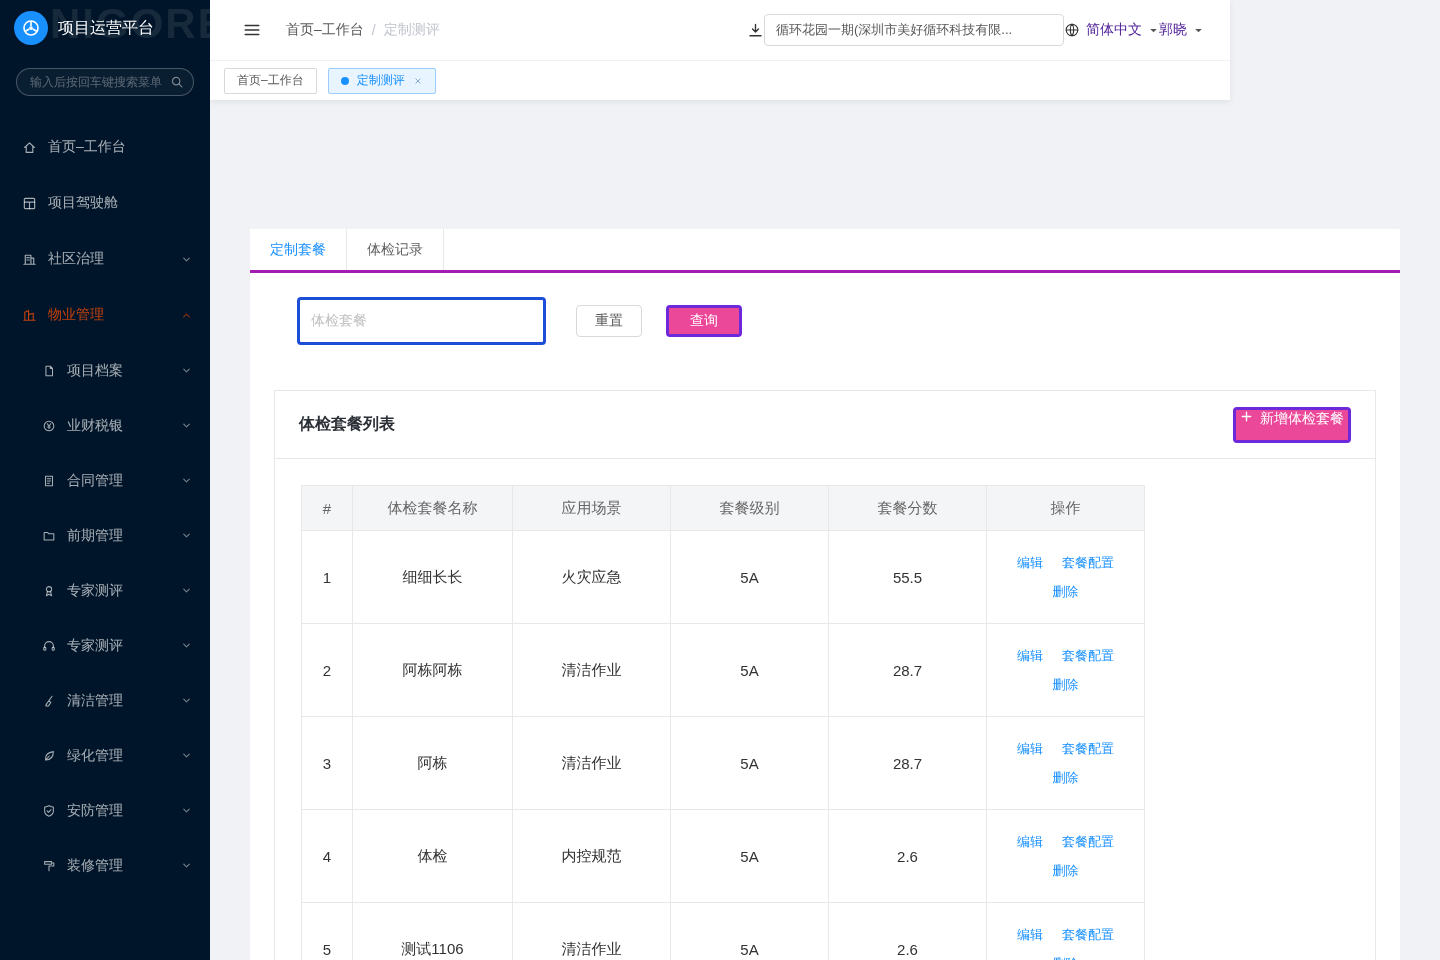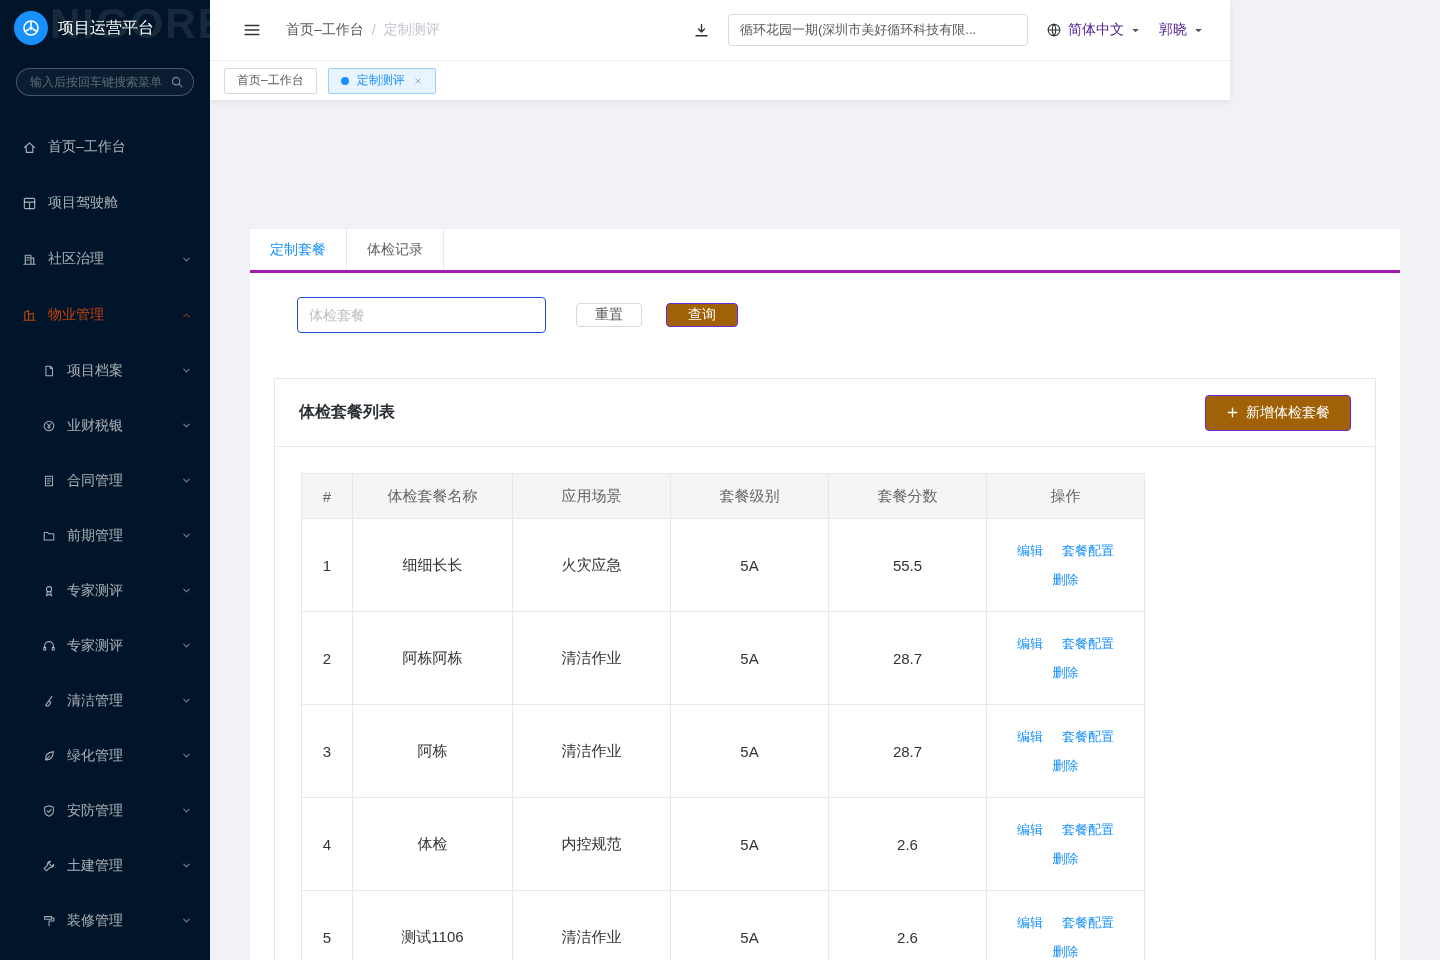--- a/index.html
+++ b/index.html
@@ -27,49 +27,49 @@
 
   
   .content { flex:1; display:flex; flex-direction:column; min-width:0; }
   .header-white { width:1020px; background:#fff; box-shadow:0 2px 6px rgba(0,21,41,.08); }
   .topbar { height:60px; display:flex; align-items:center; padding:0 26px 0 33px; }
   .hamburger { color:#333; display:inline-flex; cursor:pointer; }
   .breadcrumb { display:flex; gap:8px; font-size:14px; margin-left:25px; align-items:center; }
   .bc1 { color:#595959; cursor:pointer; }
   .bc-sep { color:#c0c4cc; }
   .bc2 { color:#c0c4cc; }
-  .topbar-right { margin-left:auto; display:flex; align-items:center; gap:18px; }
+  .topbar-right { margin-left:auto; display:flex; align-items:center; }
   .dl { color:#333; display:inline-flex; cursor:pointer; }
   .project-select { width:300px; height:32px; border:1px solid #d9d9d9; border-radius:4px; display:flex; align-items:center; padding:0 11px; font-size:13px; color:#595959; background:#fff; cursor:pointer; }
   .project-text { white-space:nowrap; overflow:hidden; text-overflow:ellipsis; }
   .lang, .user { display:flex; align-items:center; gap:6px; font-size:14px; color:#4c1d95; cursor:pointer; }
   .caret { color:#555; display:inline-flex; }
   .tagbar { height:40px; border-top:1px solid #f0f0f0; display:flex; align-items:center; padding:0 14px; gap:11px; }
   .tag { height:26px; display:flex; align-items:center; gap:8px; padding:0 12px; background:#fff; border:1px solid #d9d9d9; border-radius:2px; font-size:12px; color:#595959; cursor:pointer; }
   .tag-active { background:#e8f4ff; border-color:#9bcdff; color:#1890ff; }
   .tag-dot { width:8px; height:8px; border-radius:50%; background:#1890ff; flex-shrink:0; }
   .tag-close { display:inline-flex; color:#7fa8cc; cursor:pointer; }
 
   
   .main { flex:1; padding:105px 40px 0; overflow:hidden; }
   .card { background:#fff; border-radius:2px; }
   .card-tabs { height:44px; border-bottom:3px solid #a21caf; display:flex;margin-top:24px; }
   .card-tab { padding:0 20px; display:flex; align-items:center; font-size:14px; color:rgba(0,0,0,.65); border-right:1px solid #e8e8e8; cursor:pointer; background:#fff; }
   .card-tab.active { color:#1890ff; }
   .card-body { padding:24px 24px 0; }
   .filter-row { display:flex; align-items:center; margin:0 0 45px 23px; }
-  .filter-input { width:249px; height:36px; border:1px solid #1d4ed8; border-radius:4px; padding:0 11px; font-size:14px; outline:none; color:#333; font-family:Liberation Sans, sans-serif; }
+  .filter-input { width:249px; height:48px; border:3px solid #1d4ed8; border-radius:4px; padding:0 11px; font-size:14px; outline:none; color:#333; font-family:Liberation Serif, serif; }
   .filter-input::placeholder { color:#bfbfbf; }
-  .btn { height:24px; border-radius:4px; font-size:14px; cursor:pointer; font-family:inherit; }
+  .btn { height:32px; border-radius:4px; font-size:14px; cursor:pointer; font-family:inherit; }
   .btn-default { background:#fff; border:1px solid #d9d9d9; color:#595959; padding:0 18px; margin-left:30px; }
-  .btn-primary { background:#a16207; border:1px solid #6d28d9; color:#fff; padding:0 21px; margin-left:24px; }
+  .btn-primary { background:#ec4899; border:3px solid #6d28d9; color:#fff; padding:0 21px; margin-left:24px; }
   .panel { border:1px solid #e8e8e8; margin-bottom:24px; }
   .panel-head { height:68px; display:flex; align-items:center; justify-content:space-between; padding:0 24px; border-bottom:1px solid #e8e8e8; }
   .panel-title { font-size:16px; font-weight:700; color:#2b2f36; }
-  .btn-add { height:36px; display:inline-flex; align-items:center; gap:7px; padding:0 20px; margin-left:0; }
+  .btn-add { height:36px; display:inline-flex; align-items:flex-start; gap:7px; padding:0 4px; margin-left:0; }
   .table-wrap { padding:26px; }
   table { border-collapse:collapse; table-layout:fixed; }
   th, td { border:1px solid #e8e8e8; text-align:center; overflow:hidden; }
   th { height:45px; background:#f4f5f7; color:#666; font-weight:400; font-size:15px; }
   td { height:93px; font-size:15px; color:#333; background:#fff; }
   .ops { display:flex; flex-direction:column; gap:11px; align-items:center; font-size:13px; }
   .ops-line { display:flex; gap:19px; }
   .ops a { color:#1890ff; cursor:pointer; text-decoration:none; }
   tr.stub td { height:93px; }
 </style>
@@ -251,33 +251,20 @@
             </svg>
           </span>
         </div>
         <div class="menu-item sub">
           <span class="mi-icon">
             <svg viewBox="0 0 16 16" width="14" height="14" fill="none" stroke="currentColor" stroke-width="1.2" stroke-linecap="round" stroke-linejoin="round">
               <path d="M8 2l5 1.8v4c0 3-2 5.2-5 6.2-3-1-5-3.2-5-6.2v-4zM5.8 7.9l1.6 1.6 3-3"></path>
             </svg>
           </span>
           <span class="mi-label">安防管理</span>
-          <span class="mi-chev">
-            <svg viewBox="0 0 16 16" width="11" height="11" fill="none" stroke="currentColor" stroke-width="1.6" stroke-linecap="round" stroke-linejoin="round">
-              <path d="M4 6l4 4 4-4"></path>
-            </svg>
-          </span>
-        </div>
-        <div class="menu-item sub">
-          <span class="mi-icon">
-            <svg viewBox="0 0 16 16" width="14" height="14" fill="none" stroke="currentColor" stroke-width="1.2" stroke-linecap="round" stroke-linejoin="round">
-              <path d="M9.8 2.6a3.3 3.3 0 00-3.4 4.3l-3.9 3.9 2.7 2.7 3.9-3.9a3.3 3.3 0 004.3-3.4L11.2 8.4 7.6 4.8z"></path>
-            </svg>
-          </span>
-          <span class="mi-label">土建管理</span>
           <span class="mi-chev">
             <svg viewBox="0 0 16 16" width="11" height="11" fill="none" stroke="currentColor" stroke-width="1.6" stroke-linecap="round" stroke-linejoin="round">
               <path d="M4 6l4 4 4-4"></path>
             </svg>
           </span>
         </div>
         <div class="menu-item sub">
           <span class="mi-icon">
             <svg viewBox="0 0 16 16" width="14" height="14" fill="none" stroke="currentColor" stroke-width="1.2" stroke-linecap="round" stroke-linejoin="round">
               <path d="M3 3h8v3H3zM11 4.5h2.5V8H8v2M8 10v3.5"></path>

